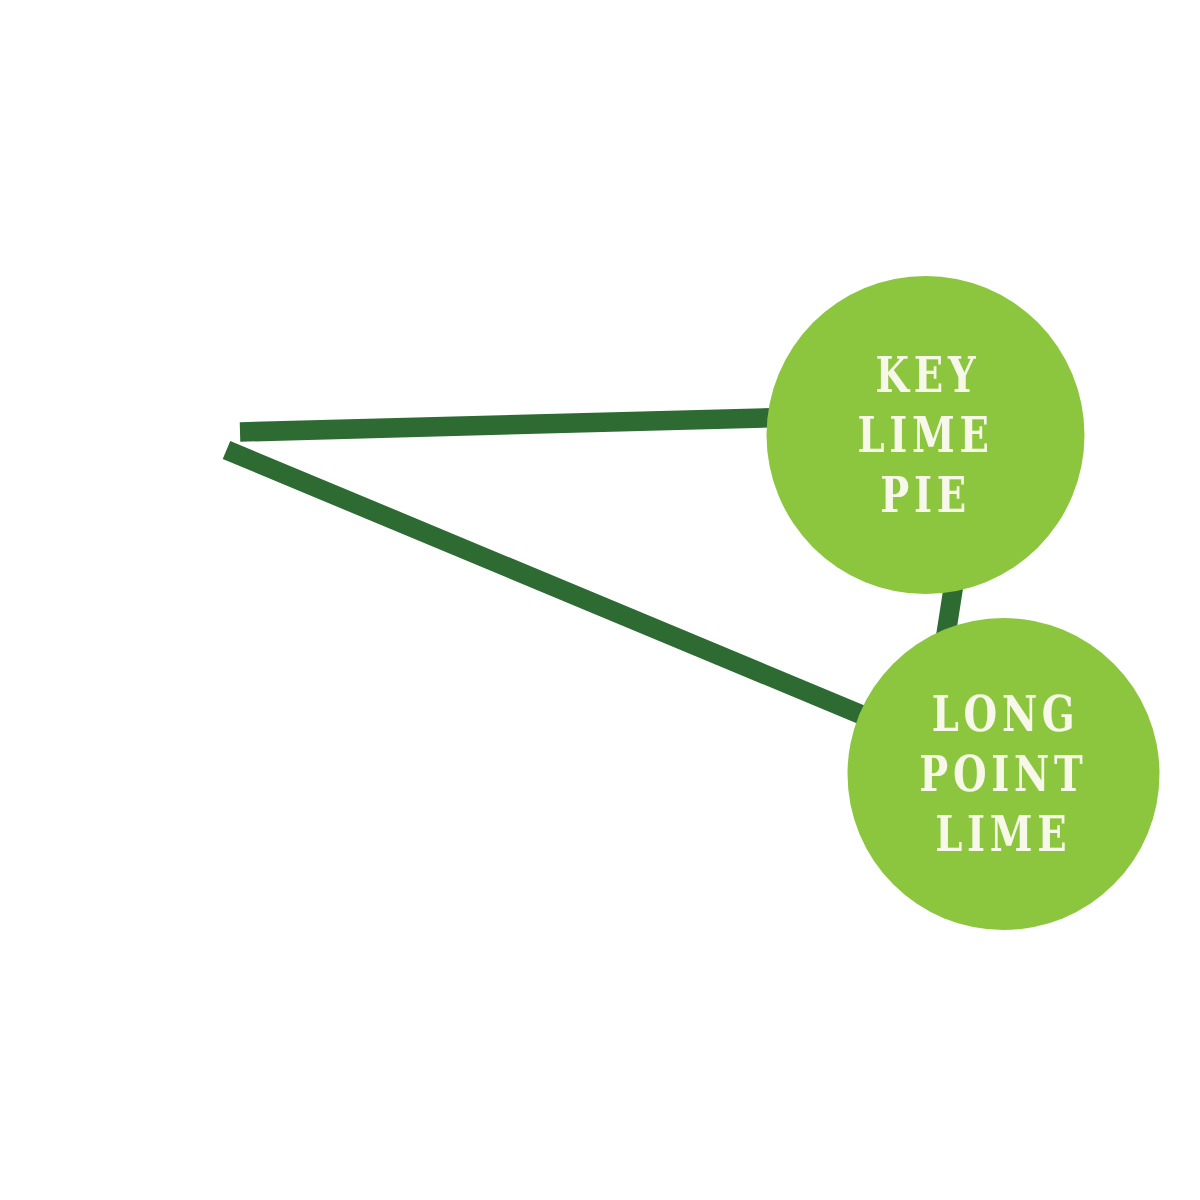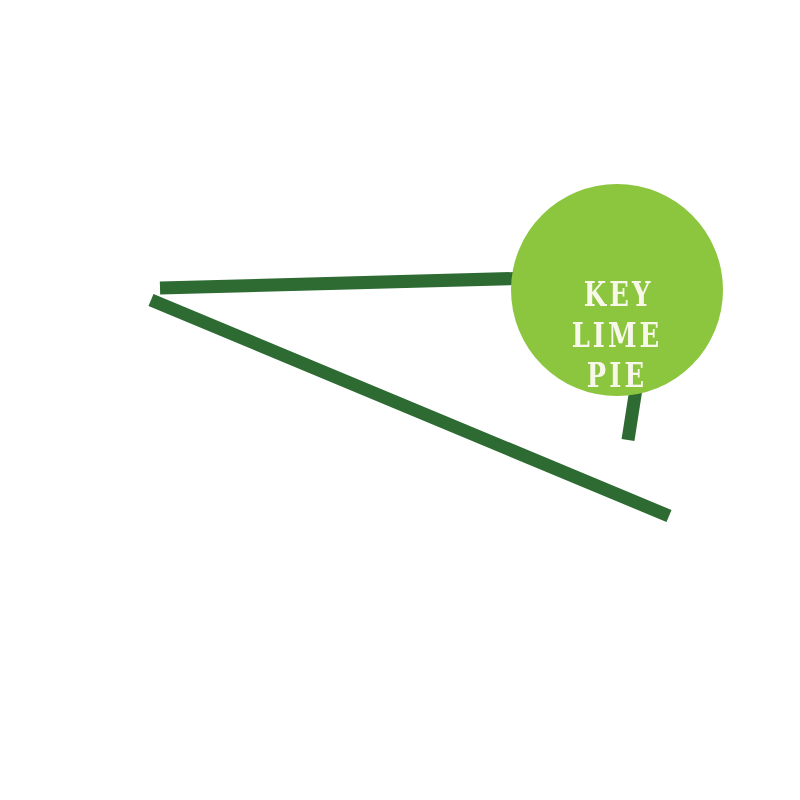--- a/index.html
+++ b/index.html
@@ -28,21 +28,21 @@
   .node {
     position: absolute;
     border-radius: 50%;
     background: var(--node-color, #8cc63f);
     display: flex;
     align-items: center;
     justify-content: center;
     text-align: center;
   }
   .node--limez           { left: 29px;  top: 178px; width: 244px; height: 244px; }
-  .node--key-lime-pie    { left: 511px; top: 184px; width: 212px; height: 212px; align-items: flex-end; }
+  .node--key-lime-pie    { left: 511px; top: 184px; width: 212px; height: 212px; }
   .node--long-point-lime { left: 565px; top: 412px; width: 208px; height: 208px; }
   .node__label {
     color: var(--label-color, #f7f7ea);
     font-weight: bold;
     font-size: 33px;
     letter-spacing: 4px;
     line-height: 1.22;
     white-space: pre-line;
     transform: scaleX(0.78);
     text-indent: 4px; 
@@ -59,14 +59,19 @@
     <line class="edge" x1="151" y1="300" x2="669" y2="516"></line>
     <line class="edge" x1="638" y1="376" x2="628" y2="440"></line>
   </svg>
 
 
   <div class="node node--key-lime-pie">
     <span class="node__label">KEY LIME
 PIE</span>
   </div>
 
+  <div class="node node--long-point-lime">
+    <span class="node__label">LONG
+POINT
+LIME</span>
+  </div>
 
 </div>
 
 </body></html>

